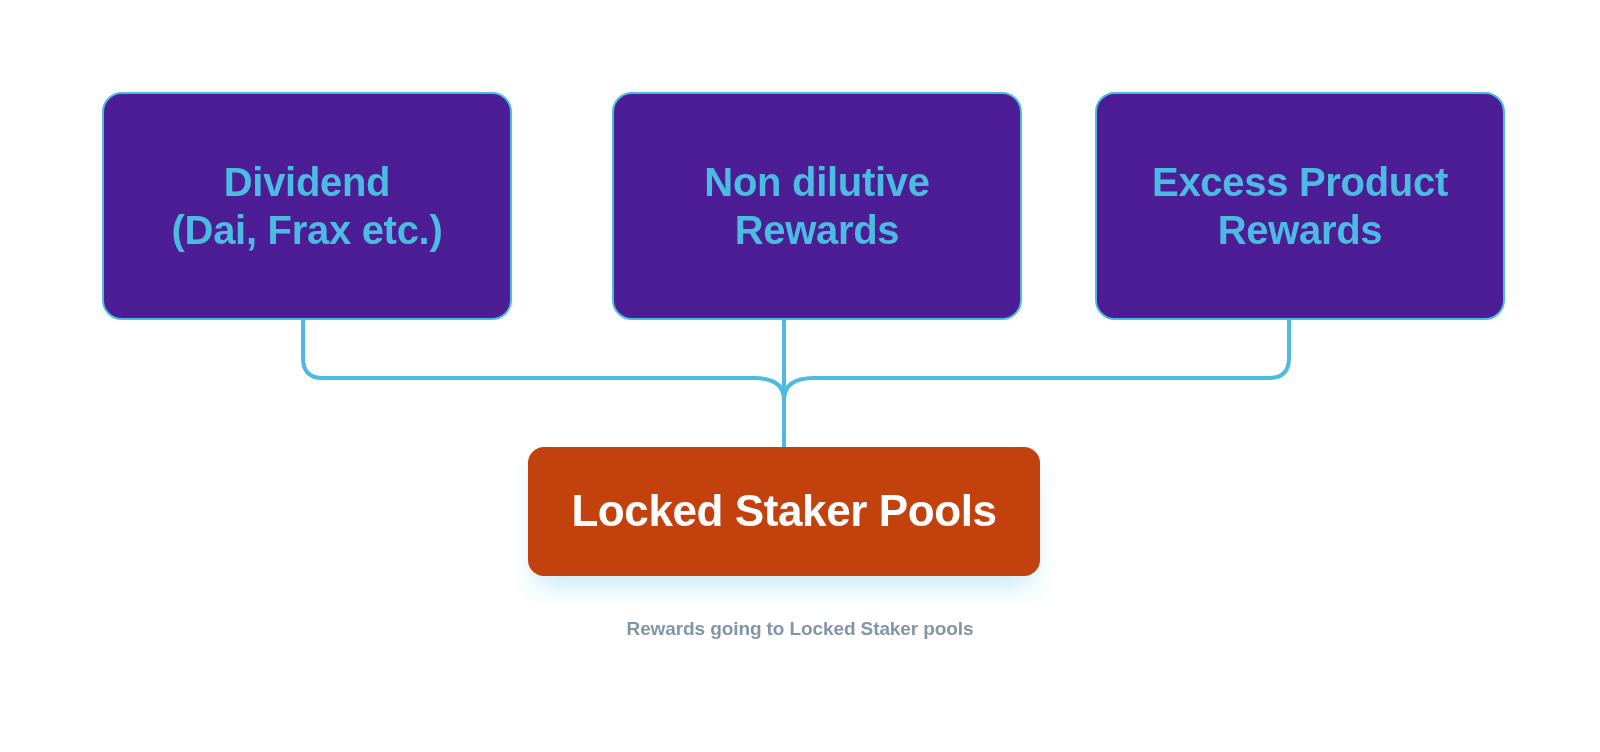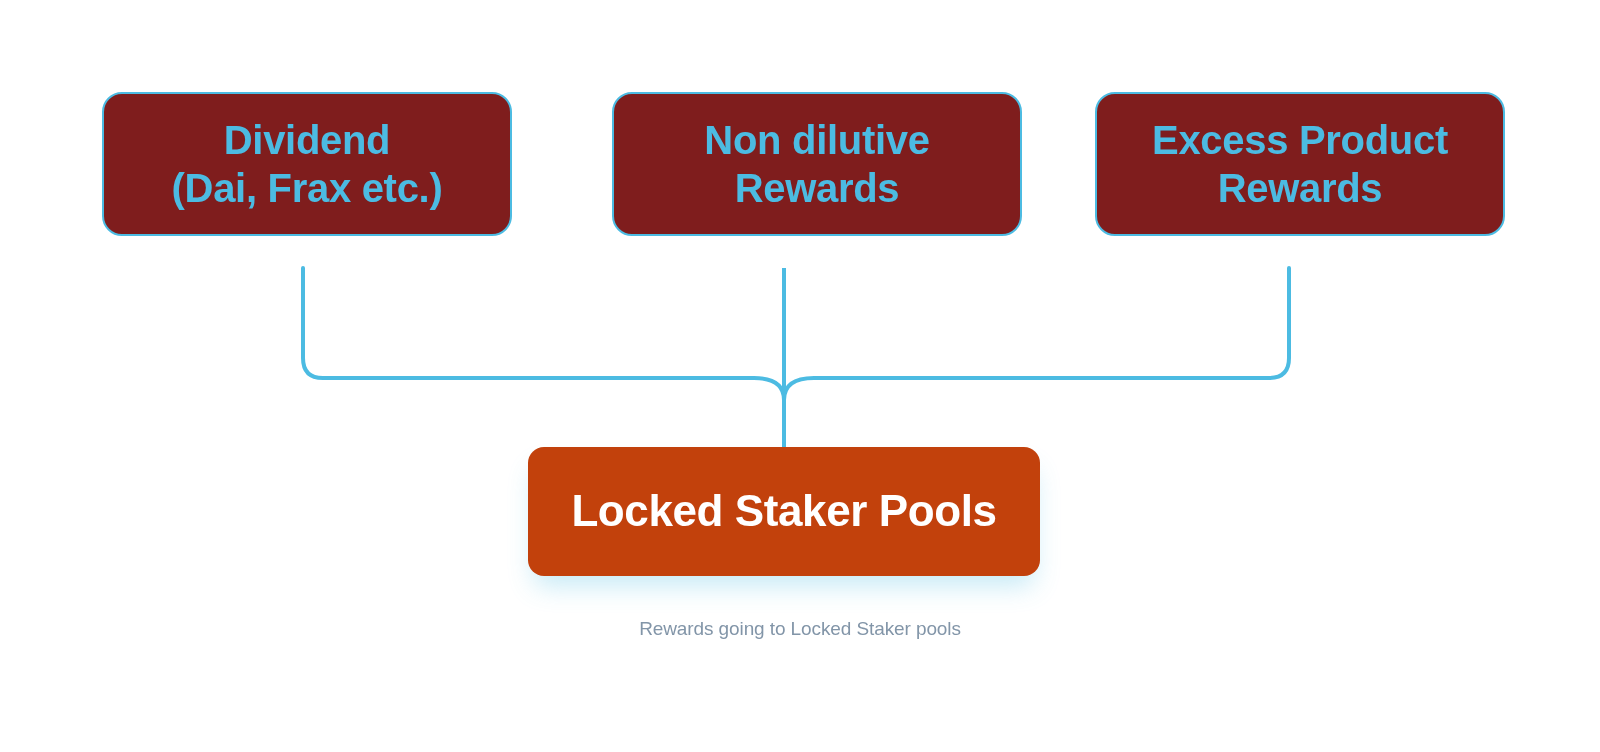--- a/index.html
+++ b/index.html
@@ -30,25 +30,25 @@
     z-index: 1;
     pointer-events: none;
   }
 
   
   .source-node {
     position: absolute;
     z-index: 2;
     box-sizing: border-box;
     width: 410px;
-    height: 144px;
+    height: 228px;
     top: 92px;
     border: 2px solid #4cbbe2;
     border-radius: 20px;
-    background: #7f1d1d;
+    background: #4c1d95;
     display: flex;
     align-items: center;
     justify-content: center;
   }
   .source-label {
     color: #4cbbe2;
     font-size: 40px;
     font-weight: 700;
     line-height: 1.2;
     letter-spacing: -0.3px;
@@ -87,21 +87,21 @@
   
   #diagram-caption {
     position: absolute;
     z-index: 2;
     left: 0;
     top: 618px;
     width: 1600px;
     text-align: center;
     color: #8295a8;
     font-size: 19px;
-    font-weight: 400;
+    font-weight: 700;
     letter-spacing: -0.1px;
   }
 </style>
 </head>
 <body>
 
 <div id="diagram-canvas">
 
   <svg id="connector-layer" width="1600" height="752" viewBox="0 0 1600 752" fill="none" xmlns="http://www.w3.org/2000/svg">
 

